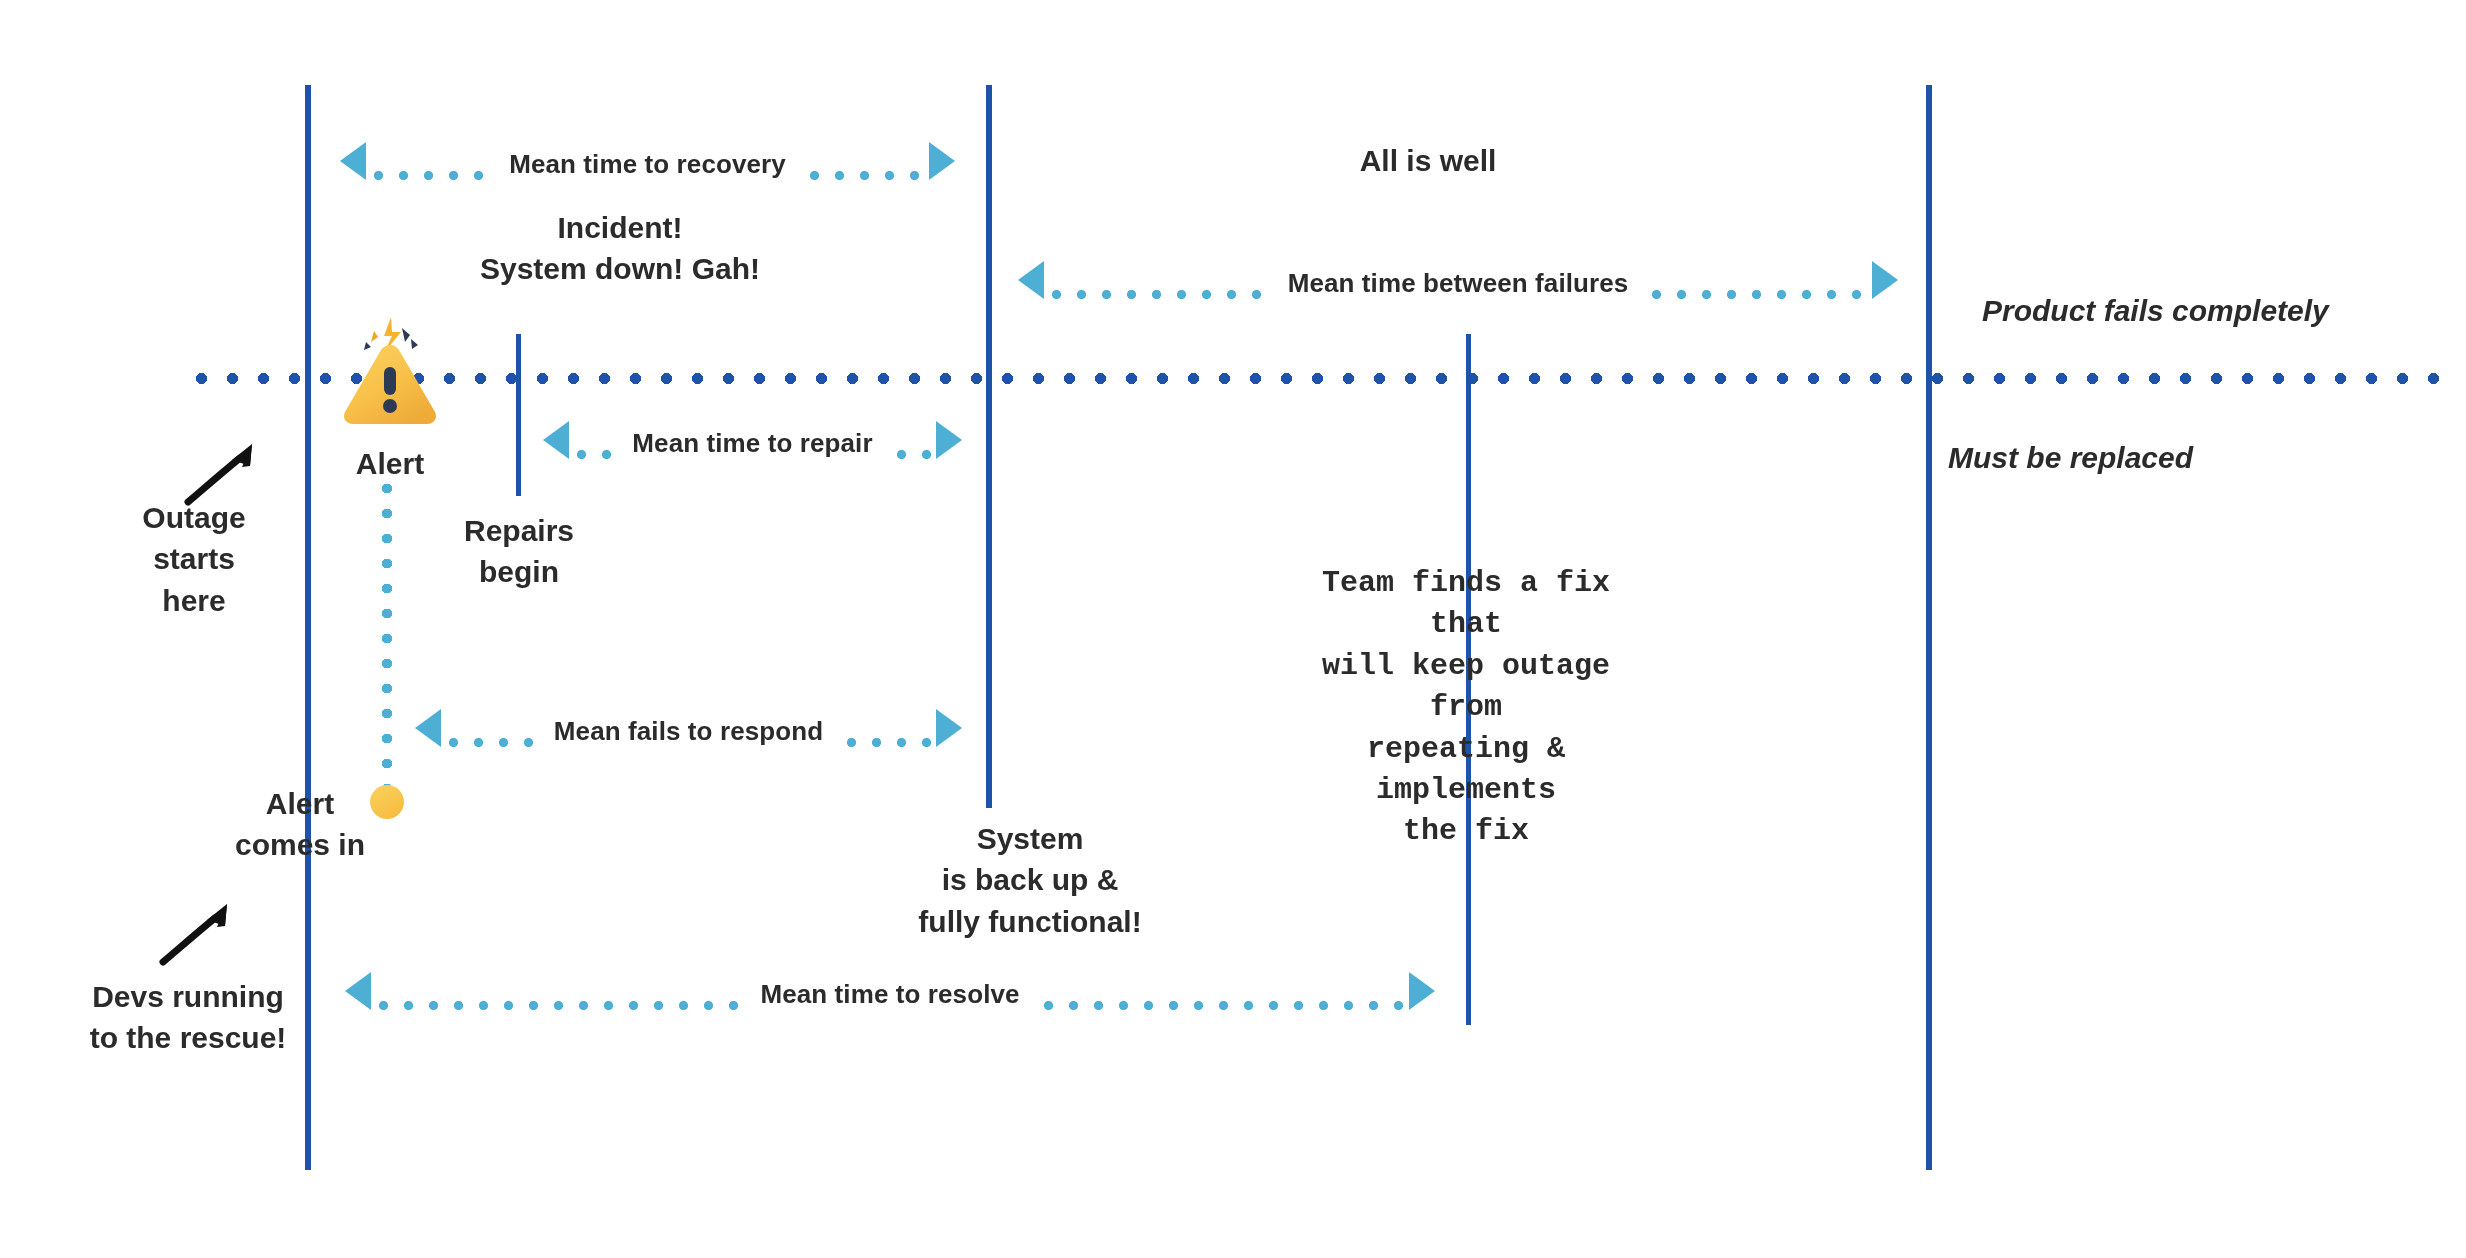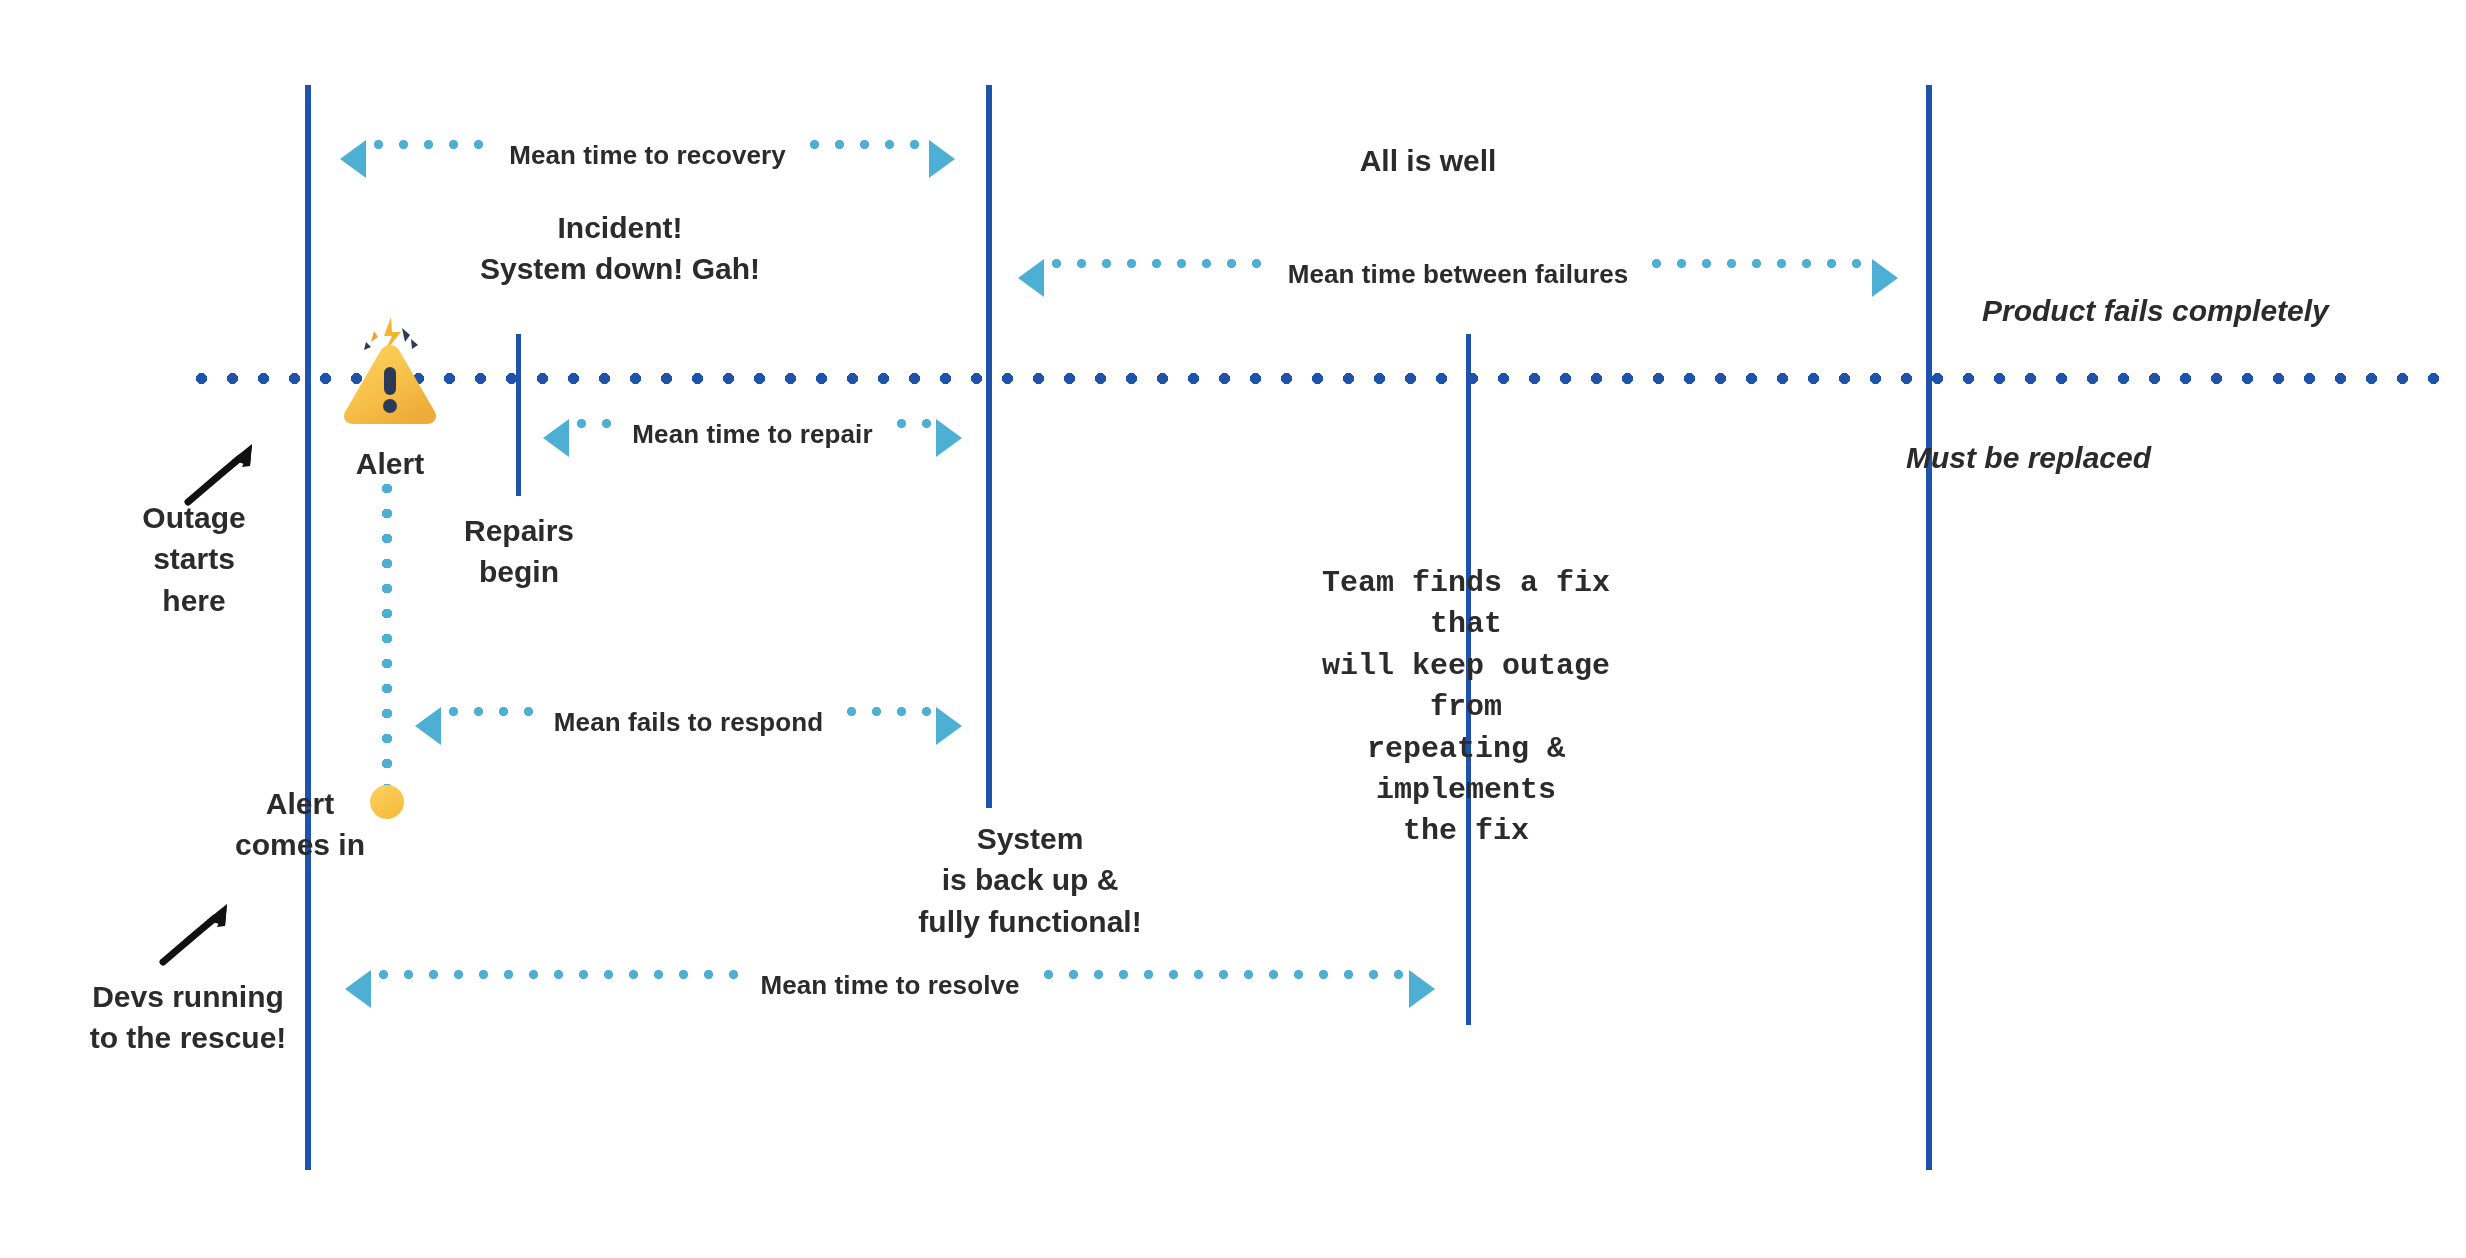--- a/index.html
+++ b/index.html
@@ -42,21 +42,21 @@
     background-image:radial-gradient(circle closest-side,#4eafd4 99%, rgba(255,255,255,0) 100%);
     background-size:10px 25px;
     background-repeat:repeat-y;
     background-position:center top;
   }
 
   
   .measure{
     position:absolute;
     display:flex;
-    align-items:flex-start;
+    align-items:flex-end;
     height:40px;
   }
   .arrow-head{
     width:0;height:0;
     flex:0 0 auto;
   }
   .arrow-head.left{
     border-top:19px solid transparent;
     border-bottom:19px solid transparent;
     border-right:26px solid #4eafd4;
@@ -214,21 +214,21 @@
   </div>
 
 
   <div class="txt center" style="left:440px; top:207px; width:360px;">Incident!
 System down! Gah!</div>
 
   <div class="txt center" style="left:1256px; top:140px; width:344px;">All is well</div>
 
   <div class="txt left" style="left:1982px; top:290px; width:440px;">Product fails completely</div>
 
-  <div class="txt left" style="left:1906px; top:437px; width:440px;">Must be replaced</div>
+  <div class="txt left" style="left:1948px; top:437px; width:440px;">Must be replaced</div>
 
   <div class="txt center" style="left:310px; top:443px; width:160px;">Alert</div>
 
   <div class="txt center" style="left:94px; top:497px; width:200px;">Outage
 starts
 here</div>
 
   <div class="txt center" style="left:436px; top:510px; width:166px;">Repairs
 begin</div>
 

